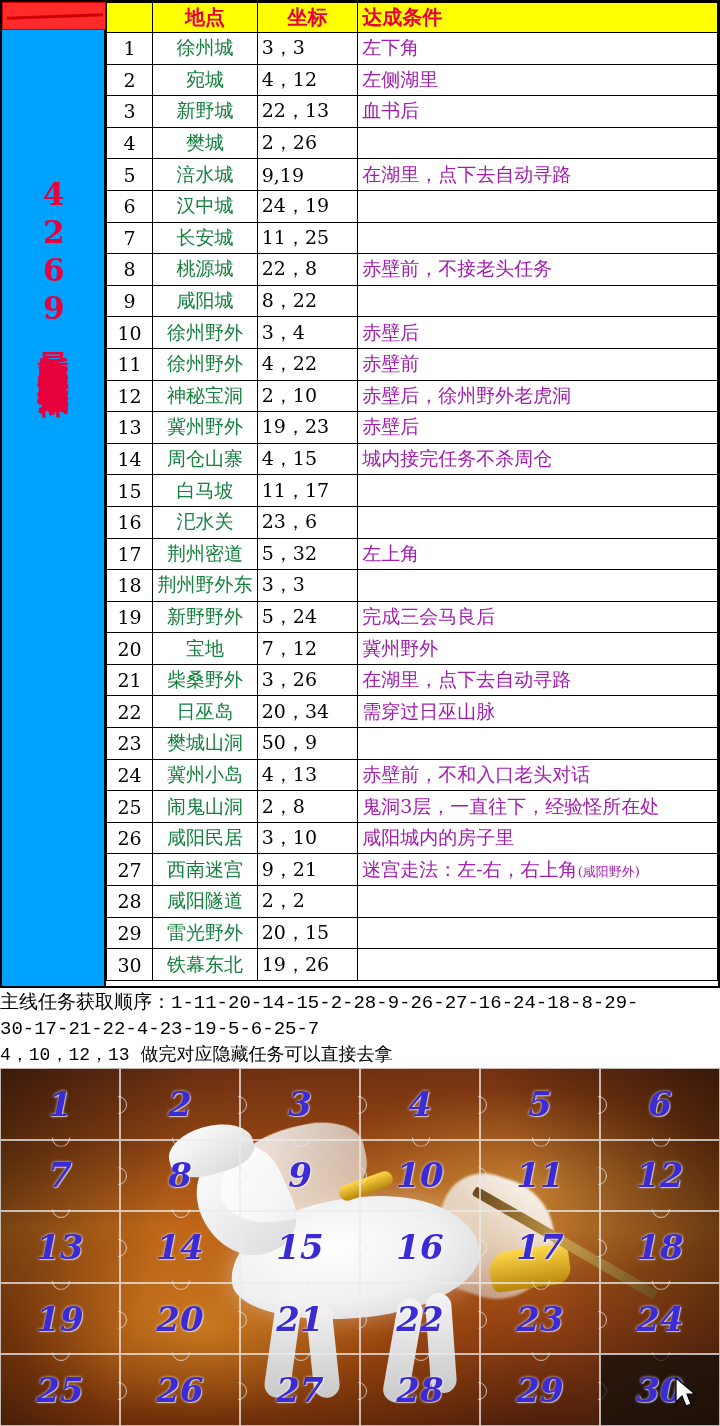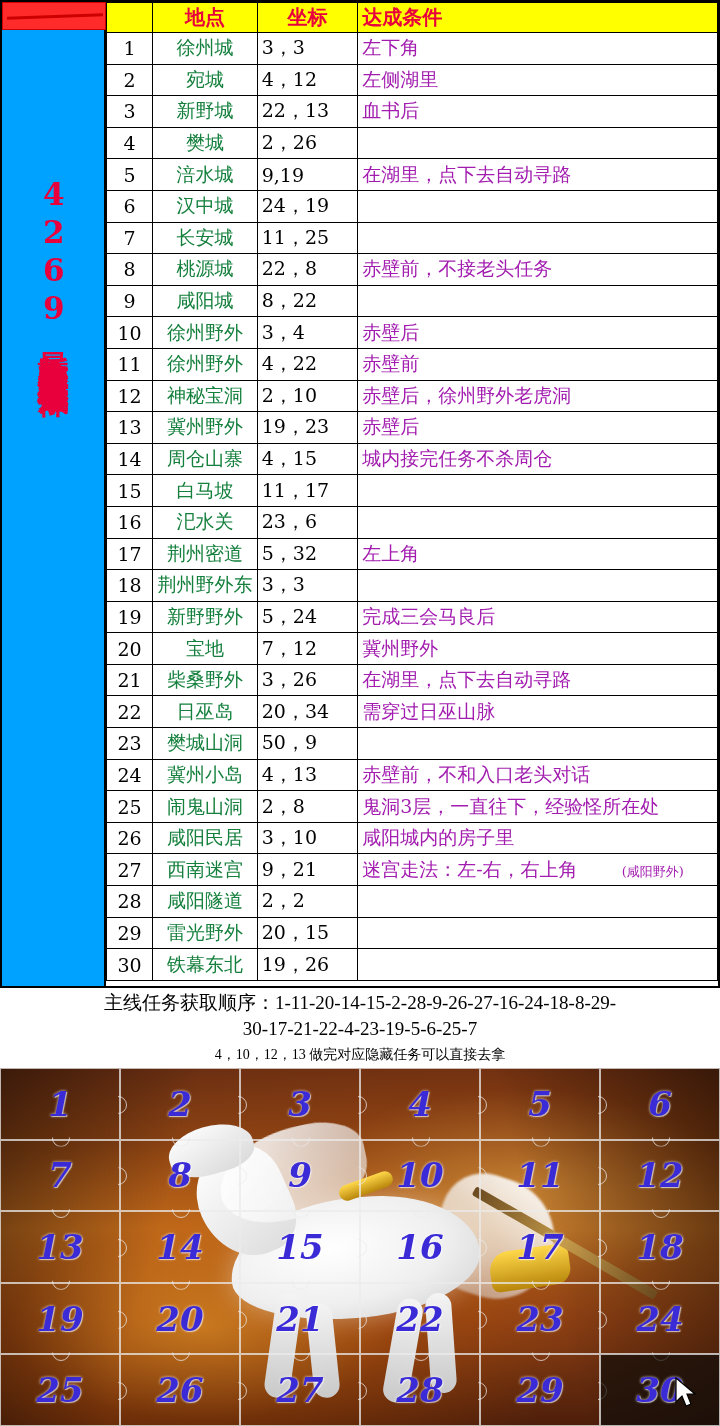--- a/index.html
+++ b/index.html
@@ -133,45 +133,43 @@
     font-size: 19px;
   }
   td.cond {
     text-align: left;
     padding-left: 8px;
     color: #a21caf;
     font-size: 18px;
   }
   td.cond .small {
     font-size: 13px;
-    margin-left: 44px;
   }
   th.h-place, th.h-coord { }
   th.h-cond { text-align: left; padding-left: 8px; }
   th.h-idx { }
 
   
   .notes {
     position: absolute;
     top: 988px;
     left: 0;
     width: 720px;
     height: 80px;
     background: #ffffff;
-    text-align: center;
-    font-family: Liberation Serif, serif;
+    font-family: Liberation Mono, monospace;
     color: #000;
   }
   .notes .line {
     font-size: 19px;
     line-height: 26px;
     white-space: nowrap;
   }
   .notes .line.l1 { padding-top: 2px; }
-  .notes .line.l3 { font-size: 14px; }
+  .notes .line.l3 { font-size: 18px; }
 
   
   .puzzle {
     position: absolute;
     left: 0;
     top: 1068px;
     width: 720px;
     height: 358px;
     overflow: hidden;
     background: #3a1c10;

